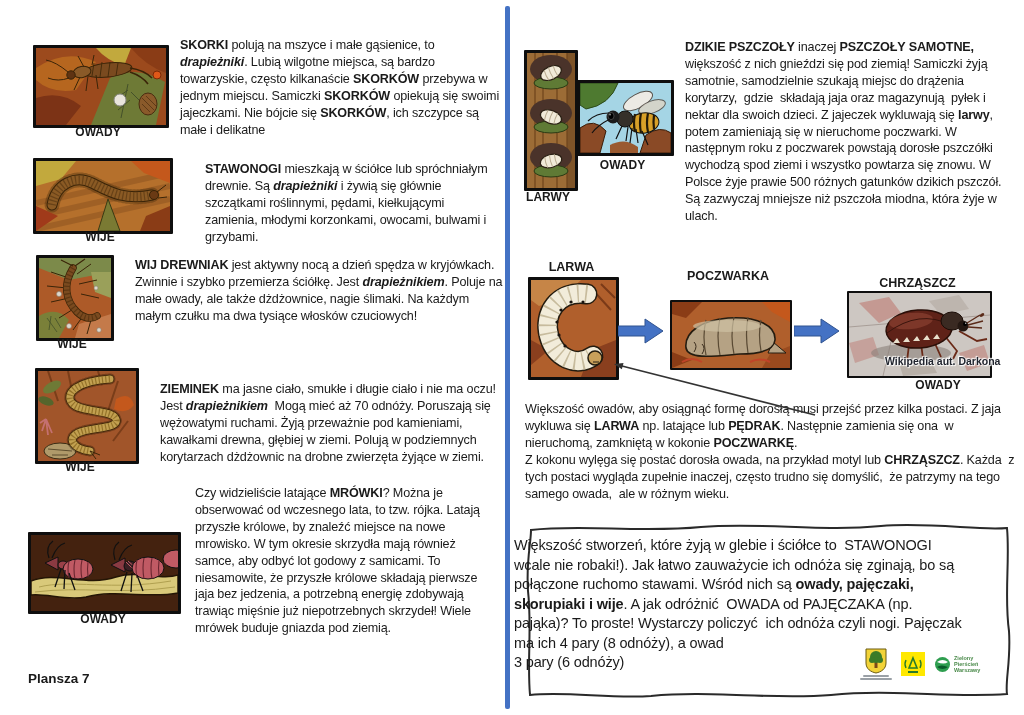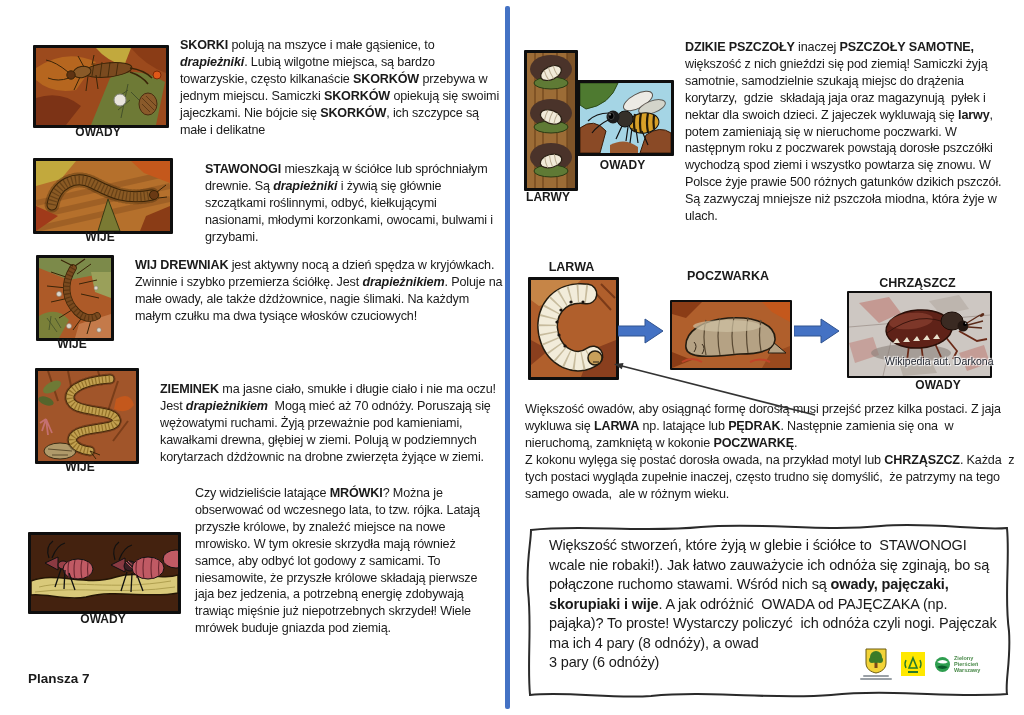--- a/index.html
+++ b/index.html
@@ -10,22 +10,22 @@
   .i{font-style:italic;}
   .cap{position:absolute;font-weight:700;font-size:12px;letter-spacing:0;}
   .fig{position:absolute;border:3px solid #0e0e0e;border-radius:1px;overflow:hidden;background:#a05a28;}
   .fig svg{display:block;width:100%;height:100%;}
   .dlabel{position:absolute;font-weight:700;font-size:12.5px;text-align:center;}
   #divider{position:absolute;left:505px;top:6px;width:5px;height:703px;background:#4472C4;border-radius:2px;}
   #footer{position:absolute;left:28px;top:671px;font-weight:700;font-size:13.5px;}
   .blockarrow{position:absolute;width:46px;height:26px;}
   #thin-arrow{position:absolute;left:520px;top:353px;width:305px;height:72px;pointer-events:none;}
   #wavy-box{position:absolute;left:521px;top:521px;width:496px;height:184px;}
-  #box-text{left:549px;top:536px;width:455px;}
-  #photo-credit{position:absolute;left:851px;top:355px;width:135px;font-weight:400;font-size:10.5px;color:#20242e;
+  #box-text{left:514px;top:536px;width:455px;}
+  #photo-credit{position:absolute;left:851px;top:355px;width:135px;font-weight:700;font-size:10.5px;color:#20242e;
     text-shadow:0 0 2px #fff,0 0 2px #fff,1px 1px 1px #fff,-1px -1px 1px #fff;padding-left:34px;}
   
   .cap-r{text-align:center;}
   .cap-c{text-align:center;}
   
   #logos{position:absolute;left:860px;top:648px;display:flex;align-items:center;gap:9px;}
   .logo{display:flex;flex-direction:column;align-items:center;}
   .tinyline{width:26px;height:2px;background:#9aa0a6;margin-top:1px;border-radius:1px;}
   #logo3{display:flex;flex-direction:row;align-items:center;gap:3px;}
   #logo3-label{font-size:5.5px;line-height:6px;color:#4a8a4a;white-space:pre-line;font-weight:700;}
@@ -75,21 +75,21 @@
       <path d="M62,70 L72,38 L84,70 Z" fill="#7a7a33" stroke="#3a3a14"></path>
       <path d="M16,44 C 20,22 40,14 56,22 C 72,30 88,40 116,34" fill="none" stroke="#3a2408" stroke-width="15" stroke-linecap="round" stroke-dasharray="0.7,2.8" opacity="0.35"></path>
       <path d="M16,44 C 20,22 40,14 56,22 C 72,30 88,40 116,34" fill="none" stroke="#3a2408" stroke-width="11" stroke-linecap="round"></path>
       <path d="M16,44 C 20,22 40,14 56,22 C 72,30 88,40 116,34" fill="none" stroke="#8a5a24" stroke-width="9" stroke-linecap="round"></path>
       <path d="M16,44 C 20,22 40,14 56,22 C 72,30 88,40 116,34" fill="none" stroke="#5a3812" stroke-width="9" stroke-dasharray="1.2,2.4" opacity="0.7"></path>
       <circle cx="118" cy="34" r="4.5" fill="#6a3a14" stroke="#3a2408"></circle>
       <path d="M121,31 L130,24 M122,37 L131,36" stroke="#3a2408" stroke-width="1" fill="none"></path>
     </svg>
   </div>
   <div class="cap cap-r" style="left:33px;top:230px;width:134px;">WIJE</div>
-  <div class="txt" style="left:205px;top:161px;width:290px;"><span class="b">STAWONOGI</span><span> mieszkają w ściółce lub spróchniałym drewnie. Są </span><span class="b i">drapieżniki</span><span> i żywią się głównie szczątkami roślinnymi, odbyć, kiełkującymi nasionami, młodymi korzonkami, owocami, bulwami i grzybami.</span></div>
+  <div class="txt" style="left:205px;top:161px;width:290px;"><span class="b">STAWONOGI</span><span> mieszkają w ściółce lub spróchniałym drewnie. Są </span><span class="b i">drapieżniki</span><span> i żywią się głównie szczątkami roślinnymi, pędami, kiełkującymi zamienia, młodymi korzonkami, owocami, bulwami i grzybami.</span></div>
 
   <div class="fig" style="left:36px;top:255px;width:72px;height:80px;">
     <svg viewBox="0 0 72 80" preserveAspectRatio="none">
       <rect width="72" height="80" fill="#ad5a28"></rect>
       <path d="M0,0 L72,0 L72,14 L30,22 L0,10 Z" fill="#7c8a4a"></path>
       <path d="M52,14 L72,14 L72,40 L56,34 Z" fill="#9aa05a"></path>
       <path d="M0,58 Q18,48 30,62 L20,80 L0,80 Z" fill="#7a8039"></path>
       <path d="M8,60 L18,74 M12,58 L10,72 M16,60 L22,70" stroke="#44502a" stroke-width="0.8" fill="none"></path>
       <path d="M40,66 L72,56 L72,80 L36,80 Z" fill="#c47a4a"></path>
       <path d="M30,20 L12,14 M28,30 L8,28 M30,40 L12,44 M36,50 L20,60 M44,58 L34,72 M52,62 L48,76 M38,16 L52,6 M40,26 L58,22 M42,36 L60,40" stroke="#3a2408" stroke-width="1" fill="none"></path>

